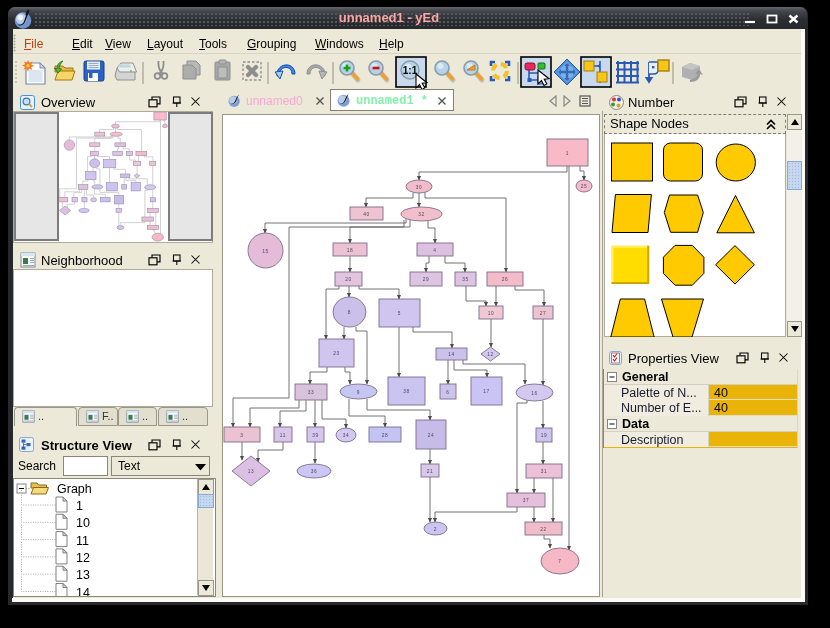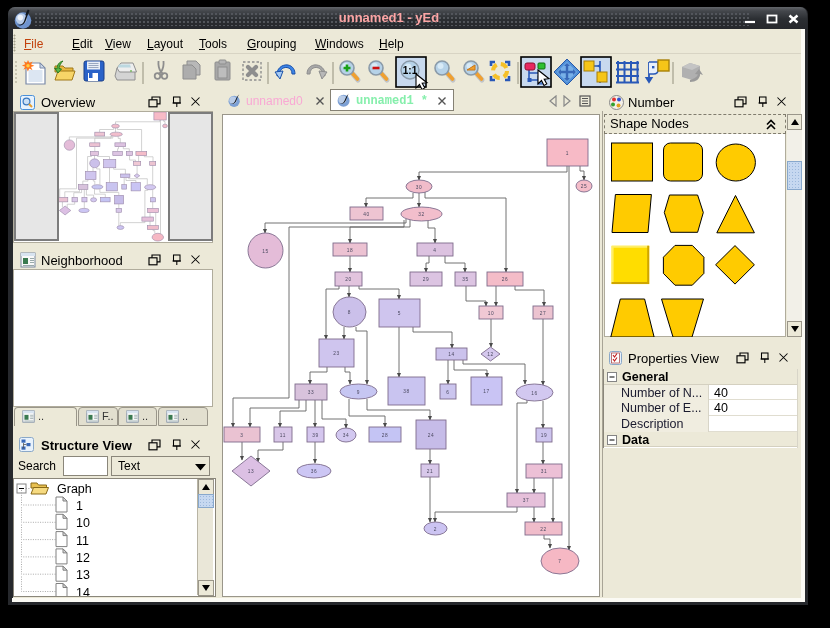--- a/index.html
+++ b/index.html
@@ -679,42 +679,42 @@
 
 <svg class="abs" style="left:736px;top:352px" width="55" height="12" viewBox="0 0 55 12">
  <g stroke="#000" fill="none" stroke-width="1.15">
   <rect x="1" y="3.8" width="8" height="7"></rect>
   <path d="M4,3.8 V1 H12 V7.8 H9"></path>
   <rect x="25.5" y="1" width="6.5" height="6" stroke-width="1.05"></rect>
   <path d="M28.8,7 V11 M24.5,7 h8.5" stroke-width="1.05"></path>
   <path d="M43.5,1.5 L51.5,9.5 M51.5,1.5 L43.5,9.5" stroke-width="1.05"></path>
  </g>
 </svg>
-<div class="abs" style="left:603px;top:369px;width:195px;height:79px;border-left:1px solid #8a867a;border-right:1px solid #d8d5c8;background:#ffffff;">
+<div class="abs" style="left:603px;top:369px;width:195px;height:79px;border-left:1px solid #8a867a;border-right:1px solid #d8d5c8;background:#eab308;">
     <div style="height:15.7px;background:#ece9d8;position:relative;border-bottom:1px solid #d4d0c0;">
 <svg style="position:absolute;left:3px;top:3px" width="10" height="10" viewBox="0 0 10 10">
         <rect x="0.5" y="0.5" width="9" height="9" fill="#fff" stroke="#848484"></rect>
         <path d="M2.5,5 h5" stroke="#000"></path>
       </svg>
 <div style="position:absolute;left:18px;top:1px;font-size:12.5px;font-weight:bold;">General</div>
     </div>
     <div style="height:15.7px;position:relative;border-bottom:1px solid #e0ddd0;">
 <div style="position:absolute;left:0;top:0;width:105px;height:15.7px;background:#f0ede0;border-right:1px solid #d8d5c8;"></div>
-<div style="position:absolute;left:17px;top:1px;font-size:12.5px;color:#1a1a2e;">Number of N...</div>
+<div style="position:absolute;left:17px;top:1px;font-size:12.5px;color:#1a1a2e;">Palette of N...</div>
 <div style="position:absolute;left:110px;top:1px;font-size:12.5px;color:#000;">40</div>
     </div>
     <div style="height:15.7px;position:relative;border-bottom:1px solid #e0ddd0;text-align:center;">
 <div style="position:absolute;left:0;top:0;width:105px;height:15.7px;background:#f0ede0;border-right:1px solid #d8d5c8;"></div>
 <div style="position:absolute;left:17px;top:1px;font-size:12.5px;color:#1a1a2e;">Number of E...</div>
 <div style="position:absolute;left:110px;top:1px;font-size:12.5px;color:#000;">40</div>
-    </div>
-    <div style="height:15.7px;position:relative;border-bottom:1px solid #e0ddd0;">
-<div style="position:absolute;left:0;top:0;width:105px;height:15.7px;background:#f0ede0;border-right:1px solid #d8d5c8;"></div>
-<div style="position:absolute;left:17px;top:1px;font-size:12.5px;color:#1a1a2e;">Description</div>
-<div style="position:absolute;left:110px;top:1px;font-size:12.5px;color:#000;"></div>
     </div>
     <div style="height:15.7px;background:#ece9d8;position:relative;border-bottom:1px solid #d4d0c0;">
 <svg style="position:absolute;left:3px;top:3px" width="10" height="10" viewBox="0 0 10 10">
         <rect x="0.5" y="0.5" width="9" height="9" fill="#fff" stroke="#848484"></rect>
         <path d="M2.5,5 h5" stroke="#000"></path>
       </svg>
 <div style="position:absolute;left:18px;top:1px;font-size:12.5px;font-weight:bold;">Data</div>
     </div>
+    <div style="height:15.7px;position:relative;border-bottom:1px solid #e0ddd0;">
+<div style="position:absolute;left:0;top:0;width:105px;height:15.7px;background:#f0ede0;border-right:1px solid #d8d5c8;"></div>
+<div style="position:absolute;left:17px;top:1px;font-size:12.5px;color:#1a1a2e;">Description</div>
+<div style="position:absolute;left:110px;top:1px;font-size:12.5px;color:#000;"></div>
+    </div>
   </div>
 </body></html>

